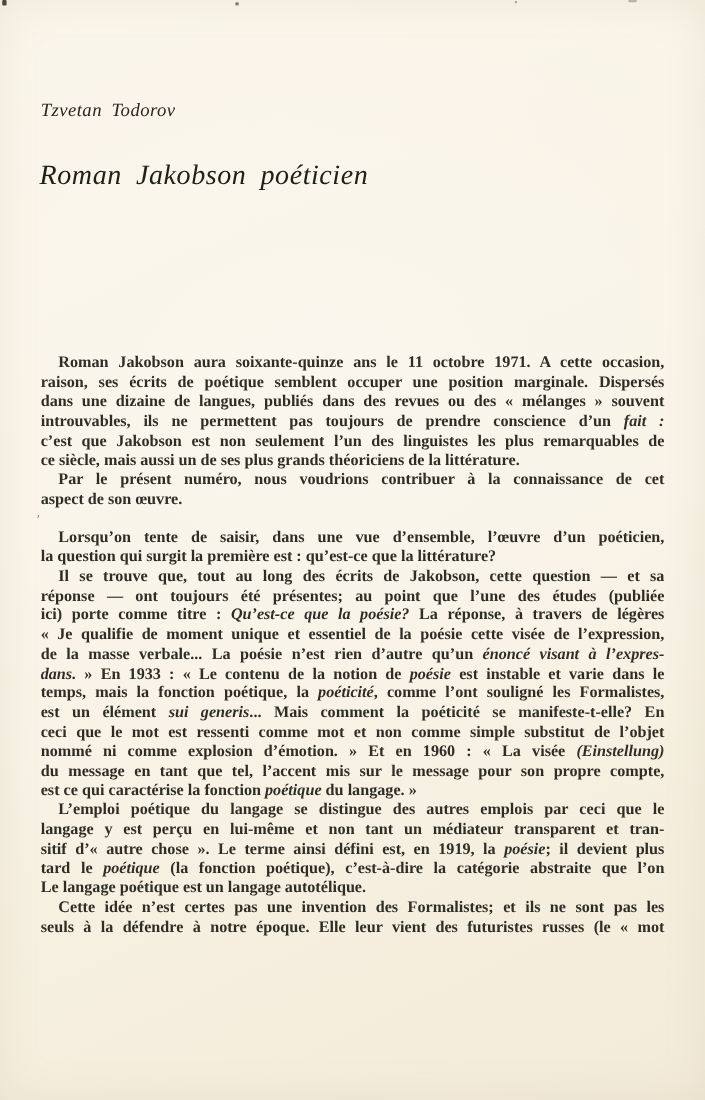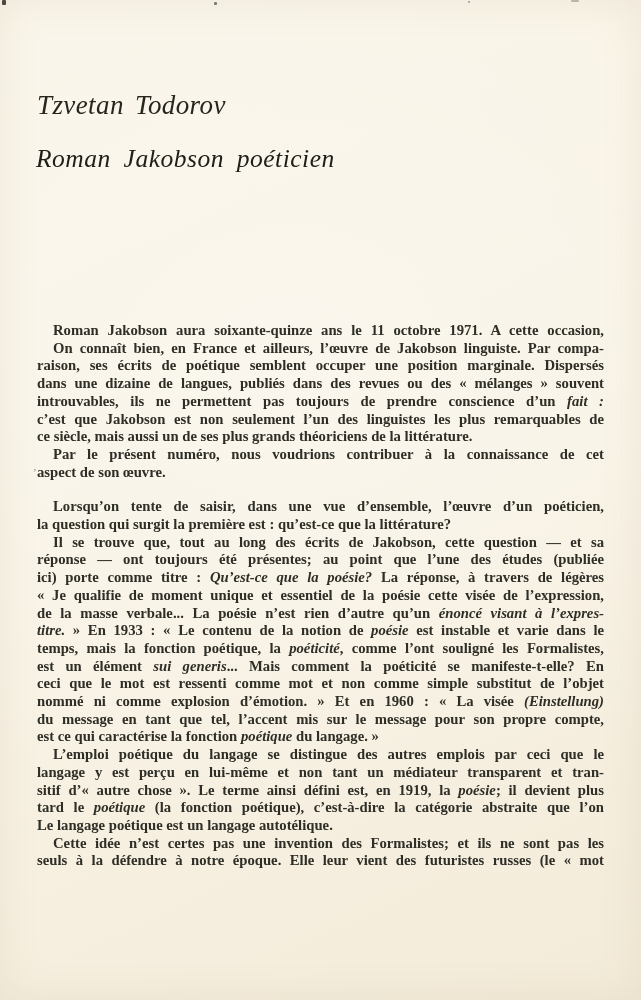--- a/index.html
+++ b/index.html
@@ -23,21 +23,21 @@
   .speck.s1 { left: 2px;  top: 0;  width: 4px; height: 5px; }
   .speck.s2 { left: 214px; top: 2px; width: 3px; height: 3px; opacity: .7; }
   .speck.s3 { left: 468px; top: 1px; width: 2px; height: 2px; opacity: .5; }
   .speck.s4 { left: 571px; top: 0;  width: 8px; height: 2px; opacity: .35; }
 
   .author {
     position: absolute;
     left: 37px;
     top: 90px;
     font-style: italic;
-    font-size: 27px;
+    font-size: 17px;
     letter-spacing: 0.4px;
     word-spacing: 4px;
     color: #26261f;
   }
 
   .title {
     position: absolute;
     left: 36px;
     top: 144px;
     font-size: 25.5px;
@@ -92,42 +92,41 @@
 
   <div class="title">Roman Jakobson poéticien</div>
 
   <span class="artifact-apostrophe">’</span>
 
   <div class="body-text">
       <div class="para">
         <div class="ln first"><span class="seg">Roman Jakobson aura soixante-quinze ans le 11 octobre 1971. A cette occasion,</span></div>
       </div>
       <div class="para">
-        <div class="ln first"><span class="seg">On connaît bien, en France et ailleurs, l’œuvre de Jakobson linguiste. Par compa-</span></div>
         <div class="ln"><span class="seg">raison, ses écrits de poétique semblent occuper une position marginale. Dispersés</span></div>
         <div class="ln"><span class="seg">dans une dizaine de langues, publiés dans des revues ou des « mélanges » souvent</span></div>
         <div class="ln"><span class="seg">introuvables, ils ne permettent pas toujours de prendre conscience d’un </span><span class="seg it">fait :</span></div>
         <div class="ln"><span class="seg">c’est que Jakobson est non seulement l’un des linguistes les plus remarquables de</span></div>
         <div class="ln pl"><span class="seg">ce siècle, mais aussi un de ses plus grands théoriciens de la littérature.</span></div>
       </div>
       <div class="para">
         <div class="ln first"><span class="seg">Par le présent numéro, nous voudrions contribuer à la connaissance de cet</span></div>
         <div class="ln pl"><span class="seg">aspect de son œuvre.</span></div>
       </div>
       <div class="para gap">
         <div class="ln first"><span class="seg">Lorsqu’on tente de saisir, dans une vue d’ensemble, l’œuvre d’un poéticien,</span></div>
         <div class="ln pl"><span class="seg">la question qui surgit la première est : qu’est-ce que la littérature?</span></div>
       </div>
       <div class="para">
         <div class="ln first"><span class="seg">Il se trouve que, tout au long des écrits de Jakobson, cette question — et sa</span></div>
         <div class="ln"><span class="seg">réponse — ont toujours été présentes; au point que l’une des études (publiée</span></div>
         <div class="ln"><span class="seg">ici) porte comme titre : </span><span class="seg it">Qu’est-ce que la poésie?</span><span class="seg"> La réponse, à travers de légères</span></div>
         <div class="ln"><span class="seg">« Je qualifie de moment unique et essentiel de la poésie cette visée de l’expression,</span></div>
         <div class="ln"><span class="seg">de la masse verbale... La poésie n’est rien d’autre qu’un </span><span class="seg it">énoncé visant à l’expres-</span></div>
-        <div class="ln"><span class="seg it">titre.</span><span class="seg"> » En 1933 : « Le contenu de la notion de </span><span class="seg it">poésie</span><span class="seg"> est instable et varie dans le</span></div>
+        <div class="ln"><span class="seg it">dans.</span><span class="seg"> » En 1933 : « Le contenu de la notion de </span><span class="seg it">poésie</span><span class="seg"> est instable et varie dans le</span></div>
         <div class="ln"><span class="seg">temps, mais la fonction poétique, la </span><span class="seg it">poéticité</span><span class="seg">, comme l’ont souligné les Formalistes,</span></div>
         <div class="ln"><span class="seg">est un élément </span><span class="seg it">sui generis</span><span class="seg">... Mais comment la poéticité se manifeste-t-elle? En</span></div>
         <div class="ln"><span class="seg">ceci que le mot est ressenti comme mot et non comme simple substitut de l’objet</span></div>
         <div class="ln"><span class="seg">nommé ni comme explosion d’émotion. » Et en 1960 : « La visée </span><span class="seg it">(Einstellung)</span></div>
         <div class="ln"><span class="seg">du message en tant que tel, l’accent mis sur le message pour son propre compte,</span></div>
         <div class="ln pl"><span class="seg">est ce qui caractérise la fonction </span><span class="seg it">poétique</span><span class="seg"> du langage. »</span></div>
       </div>
       <div class="para">
         <div class="ln first"><span class="seg">L’emploi poétique du langage se distingue des autres emplois par ceci que le</span></div>
         <div class="ln"><span class="seg">langage y est perçu en lui-même et non tant un médiateur transparent et tran-</span></div>

